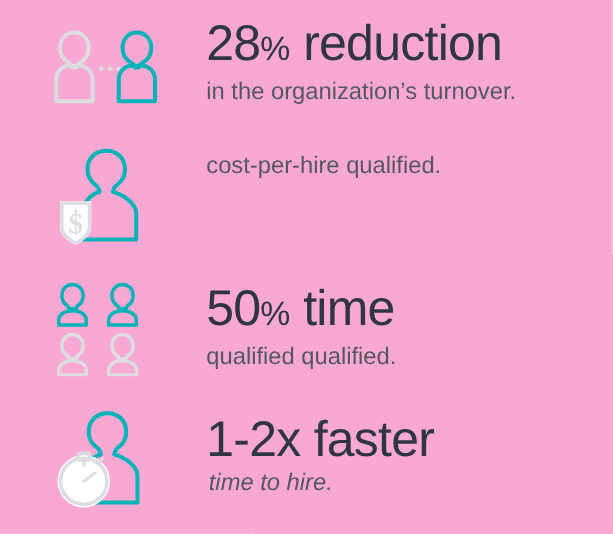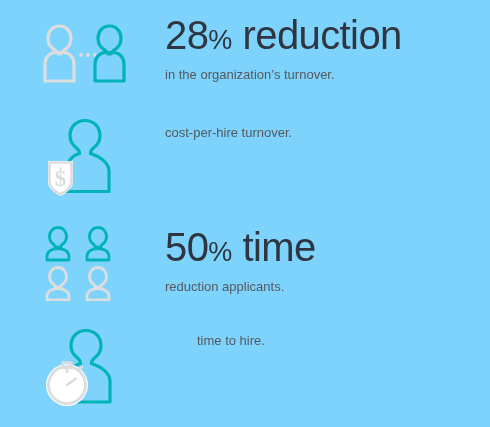--- a/index.html
+++ b/index.html
@@ -12,21 +12,21 @@
     height: 427px;
     overflow: hidden;
     font-family: "Liberation Sans", sans-serif;
     -webkit-font-smoothing: antialiased;
   }
 
   #stats-infographic {
     width: 490px;
     height: 427px;
     position: relative;
-    background: #7dd3fc;
+    background: #f9a8d4;
     box-sizing: border-box;
   }
 
   .stat-row {
     position: relative;
     height: 105px;
     display: flex;
     align-items: flex-start;
     box-sizing: border-box;
   }
@@ -58,30 +58,31 @@
     margin: 0;
   }
 
   .stat-headline .pct-small {
     font-size: 27px;
     letter-spacing: -0.3px;
   }
 
   .stat-subline {
     font-family: "Liberation Sans", sans-serif;
-    font-size: 13px;
+    font-size: 19px;
     font-weight: 400;
     line-height: 19px;
     color: #55585e;
     margin: 2px 0 0 0;
     white-space: nowrap;
   }
 
   .stat-subline.indented {
-    margin-left: 32px;
+    margin-left: 2px;
+    font-style: italic;
   }
 
   
   #stat-row-1 .stat-text-cell { padding-top: 12px; }
   #stat-row-2 .stat-text-cell { padding-top: 16px; }
   #stat-row-3 .stat-text-cell { padding-top: 14px; }
   #stat-row-4 .stat-text-cell { padding-top: 14px; }
 
   .icon-svg { display: block; }
 </style>
@@ -128,21 +129,21 @@
 
           <path d="M5.5 44.5 L27.5 44.5 L27.5 63.5 C27.5 70 19.5 75 16.5 76.3 C13.5 75 5.5 70 5.5 63.5 Z" fill="none" stroke="#dcdddf" stroke-width="2.6" stroke-linejoin="round"></path>
 
           <text x="16.5" y="68" font-family="Liberation Serif, serif" font-size="23" font-weight="bold" fill="#dcdddf" text-anchor="middle">$</text>
 
           <circle cx="16.5" cy="50.5" r="1.2" fill="#dcdddf"></circle>
         </svg>
       </span>
     </div>
     <div class="stat-text-cell">
-      <div class="stat-subline">cost-per-hire turnover.</div>
+      <div class="stat-subline">cost-per-hire qualified.</div>
     </div>
   </div>
 
   <div class="stat-row" id="stat-row-3">
     <div class="stat-icon-cell">
       <span>
         <svg class="icon-svg" width="80" height="76" viewBox="0 0 80 76" xmlns="http://www.w3.org/2000/svg">
           <g stroke-width="2.8" fill="none" stroke-linejoin="round" stroke-linecap="round">
 
             <g stroke="#00b3b8">
@@ -165,21 +166,21 @@
               <path d="M44 75 L66 75 L66 71 C66 66.5 61 63.5 55 63.5 C49 63.5 44 66.5 44 71 Z"></path>
             </g>
           </g>
         </svg>
       </span>
     </div>
     <div class="stat-text-cell">
       <div class="stat-headline">
         <span>50</span><span class="pct-small">%</span><span> time</span>
       </div>
-      <div class="stat-subline">reduction applicants.</div>
+      <div class="stat-subline">qualified qualified.</div>
     </div>
   </div>
 
   <div class="stat-row" id="stat-row-4">
     <div class="stat-icon-cell">
       <span>
         <svg class="icon-svg" width="80" height="82" viewBox="0 0 80 82" xmlns="http://www.w3.org/2000/svg">
 
           <path d="M43 3.5 C34 3.5 28 10 28 18.5 C28 24 30.5 28 34.5 31 C36.5 32.5 37.5 34 37.5 36.5" fill="none" stroke="#00b3b8" stroke-width="3.2" stroke-linecap="round" stroke-linejoin="round"></path>
           <path d="M43 3.5 C52 3.5 58 10 58 18.5 C58 24 55.5 28 51.5 31 C49.5 32.5 48.5 34 48.5 36.5" fill="none" stroke="#00b3b8" stroke-width="3.2" stroke-linecap="round" stroke-linejoin="round"></path>
@@ -189,17 +190,20 @@
 
           <circle cx="24" cy="58" r="18.5" fill="none" stroke="#dcdddf" stroke-width="2.8"></circle>
           <rect x="19.5" y="35.5" width="9" height="5.5" rx="1" fill="none" stroke="#dcdddf" stroke-width="2.6"></rect>
           <line x1="24" y1="41" x2="24" y2="45" stroke="#dcdddf" stroke-width="2.6" stroke-linecap="round"></line>
           <line x1="35.5" y1="43.5" x2="39" y2="40" stroke="#dcdddf" stroke-width="2.6" stroke-linecap="round"></line>
           <line x1="24" y1="58" x2="33" y2="51.5" stroke="#dcdddf" stroke-width="2.6" stroke-linecap="round"></line>
         </svg>
       </span>
     </div>
     <div class="stat-text-cell">
+      <div class="stat-headline">
+        <span>1-2x</span><span></span><span> faster</span>
+      </div>
       <div class="stat-subline indented">time to hire.</div>
     </div>
   </div>
 
 </div>
 
 </body></html>

